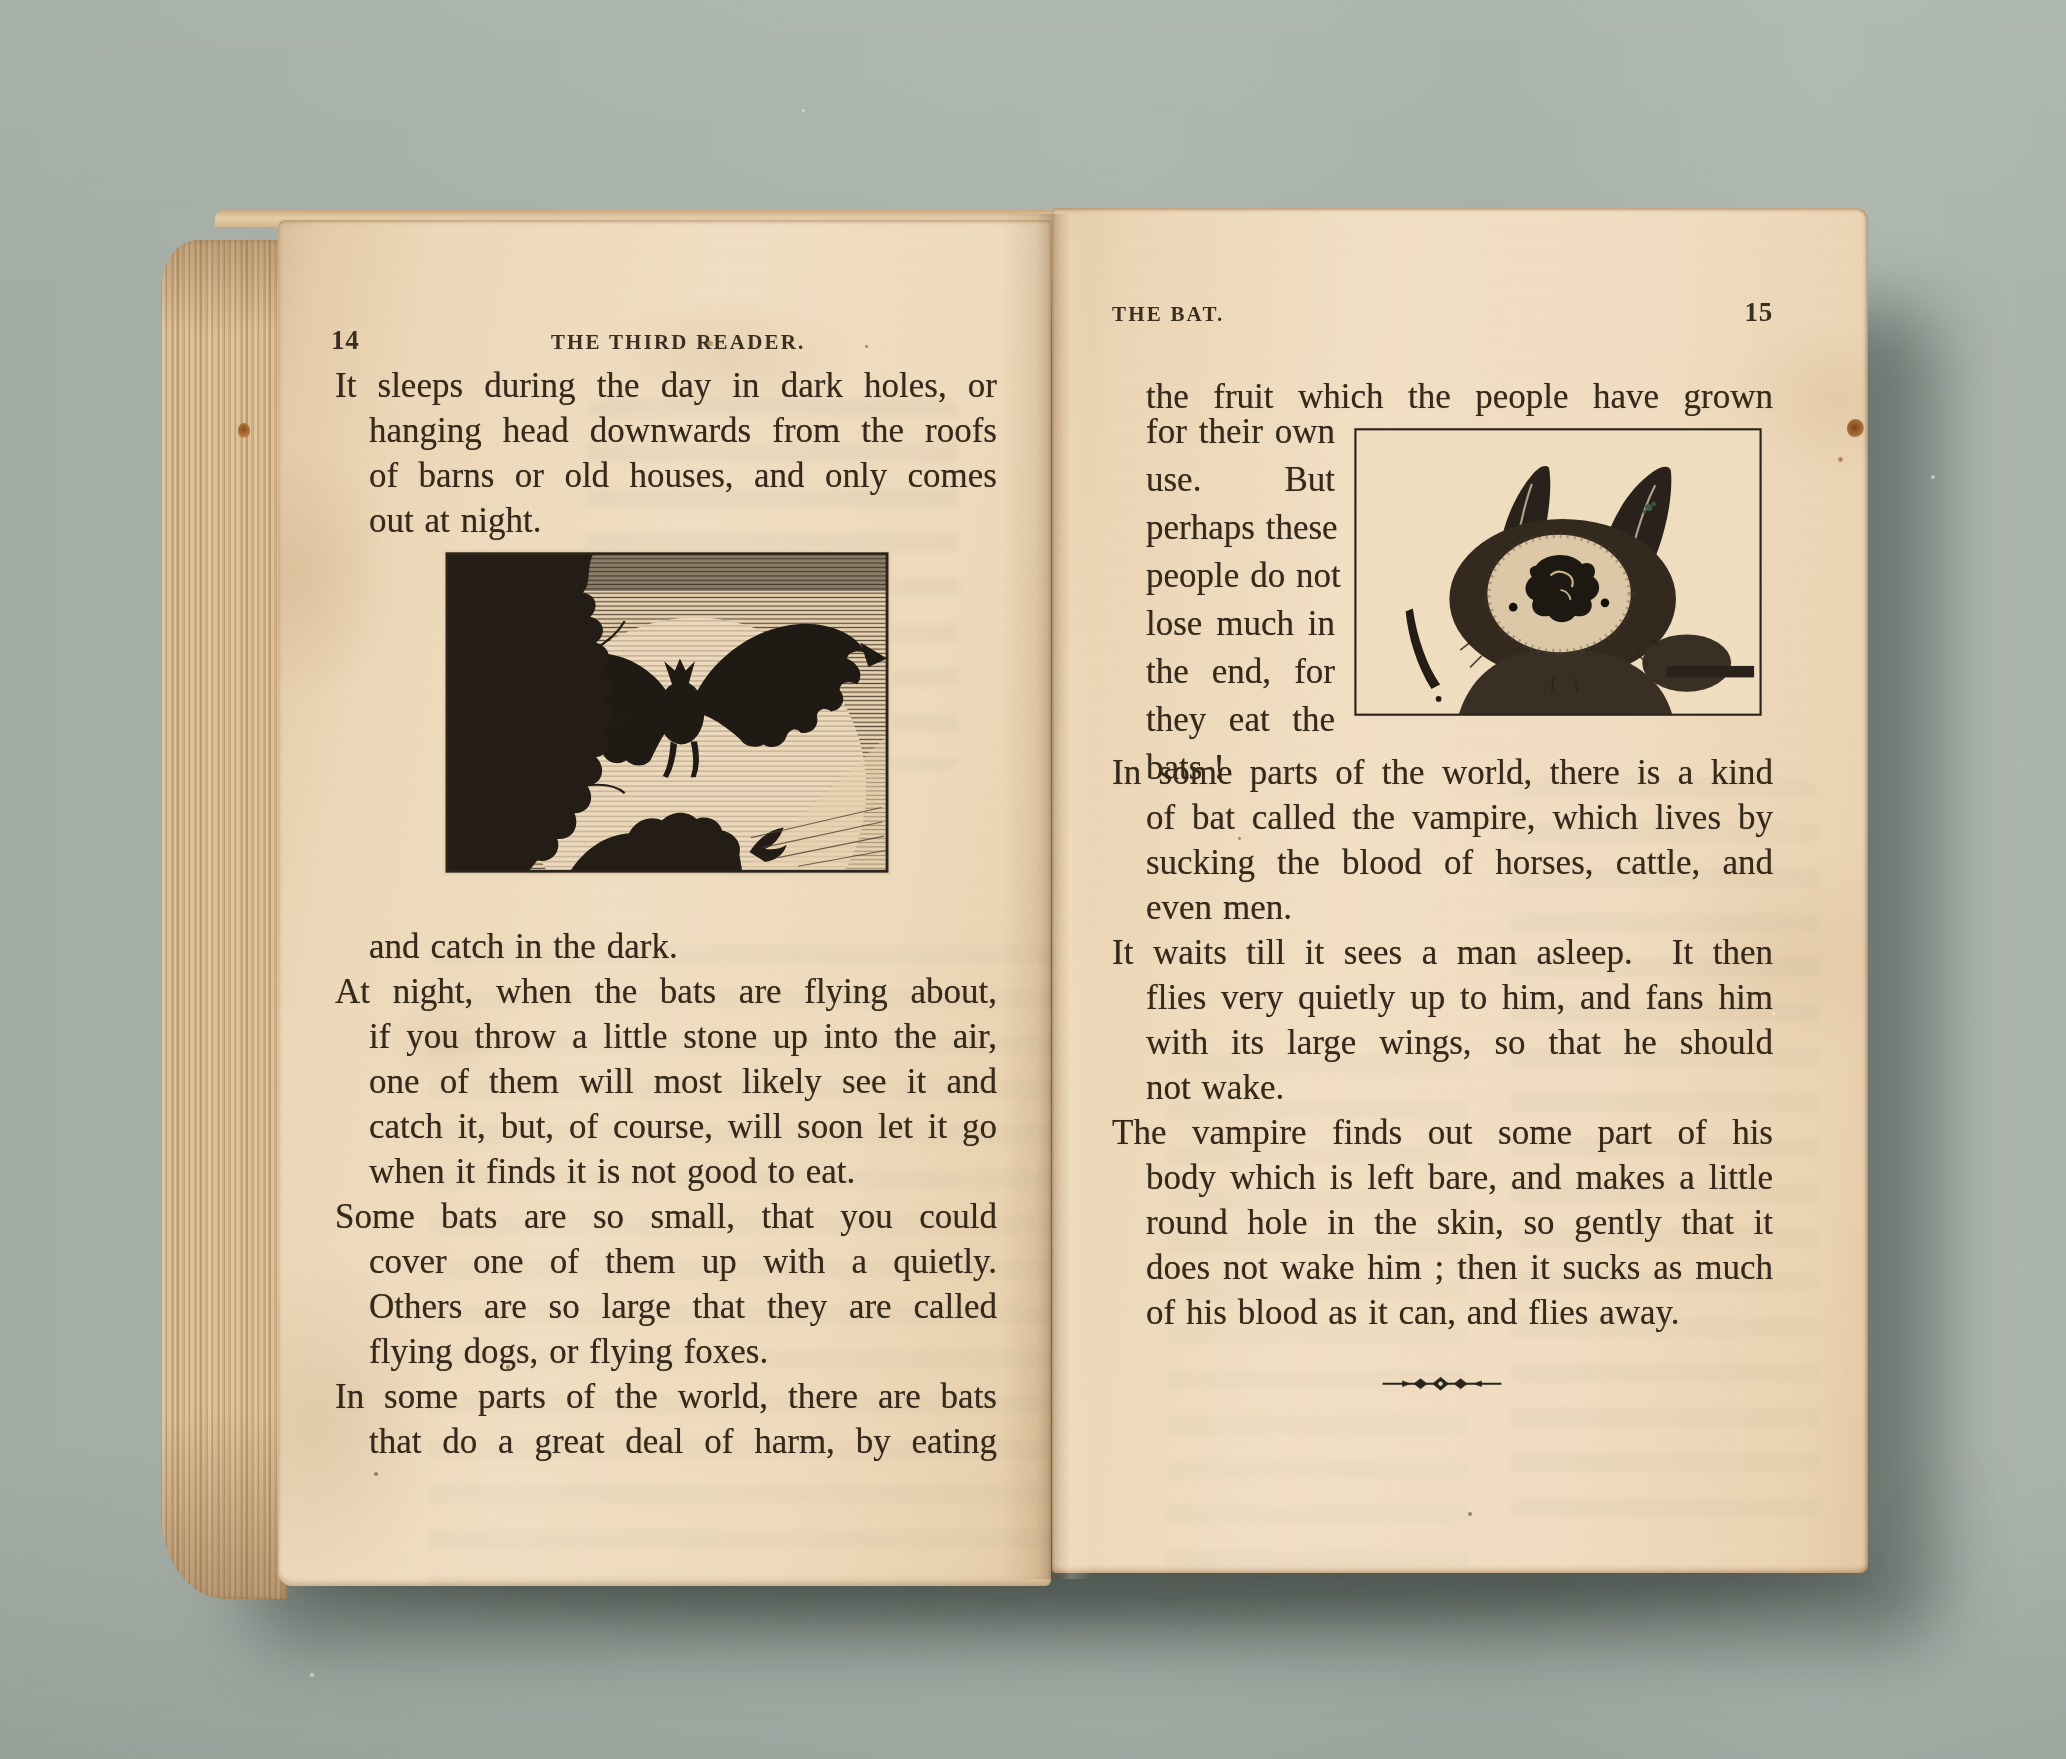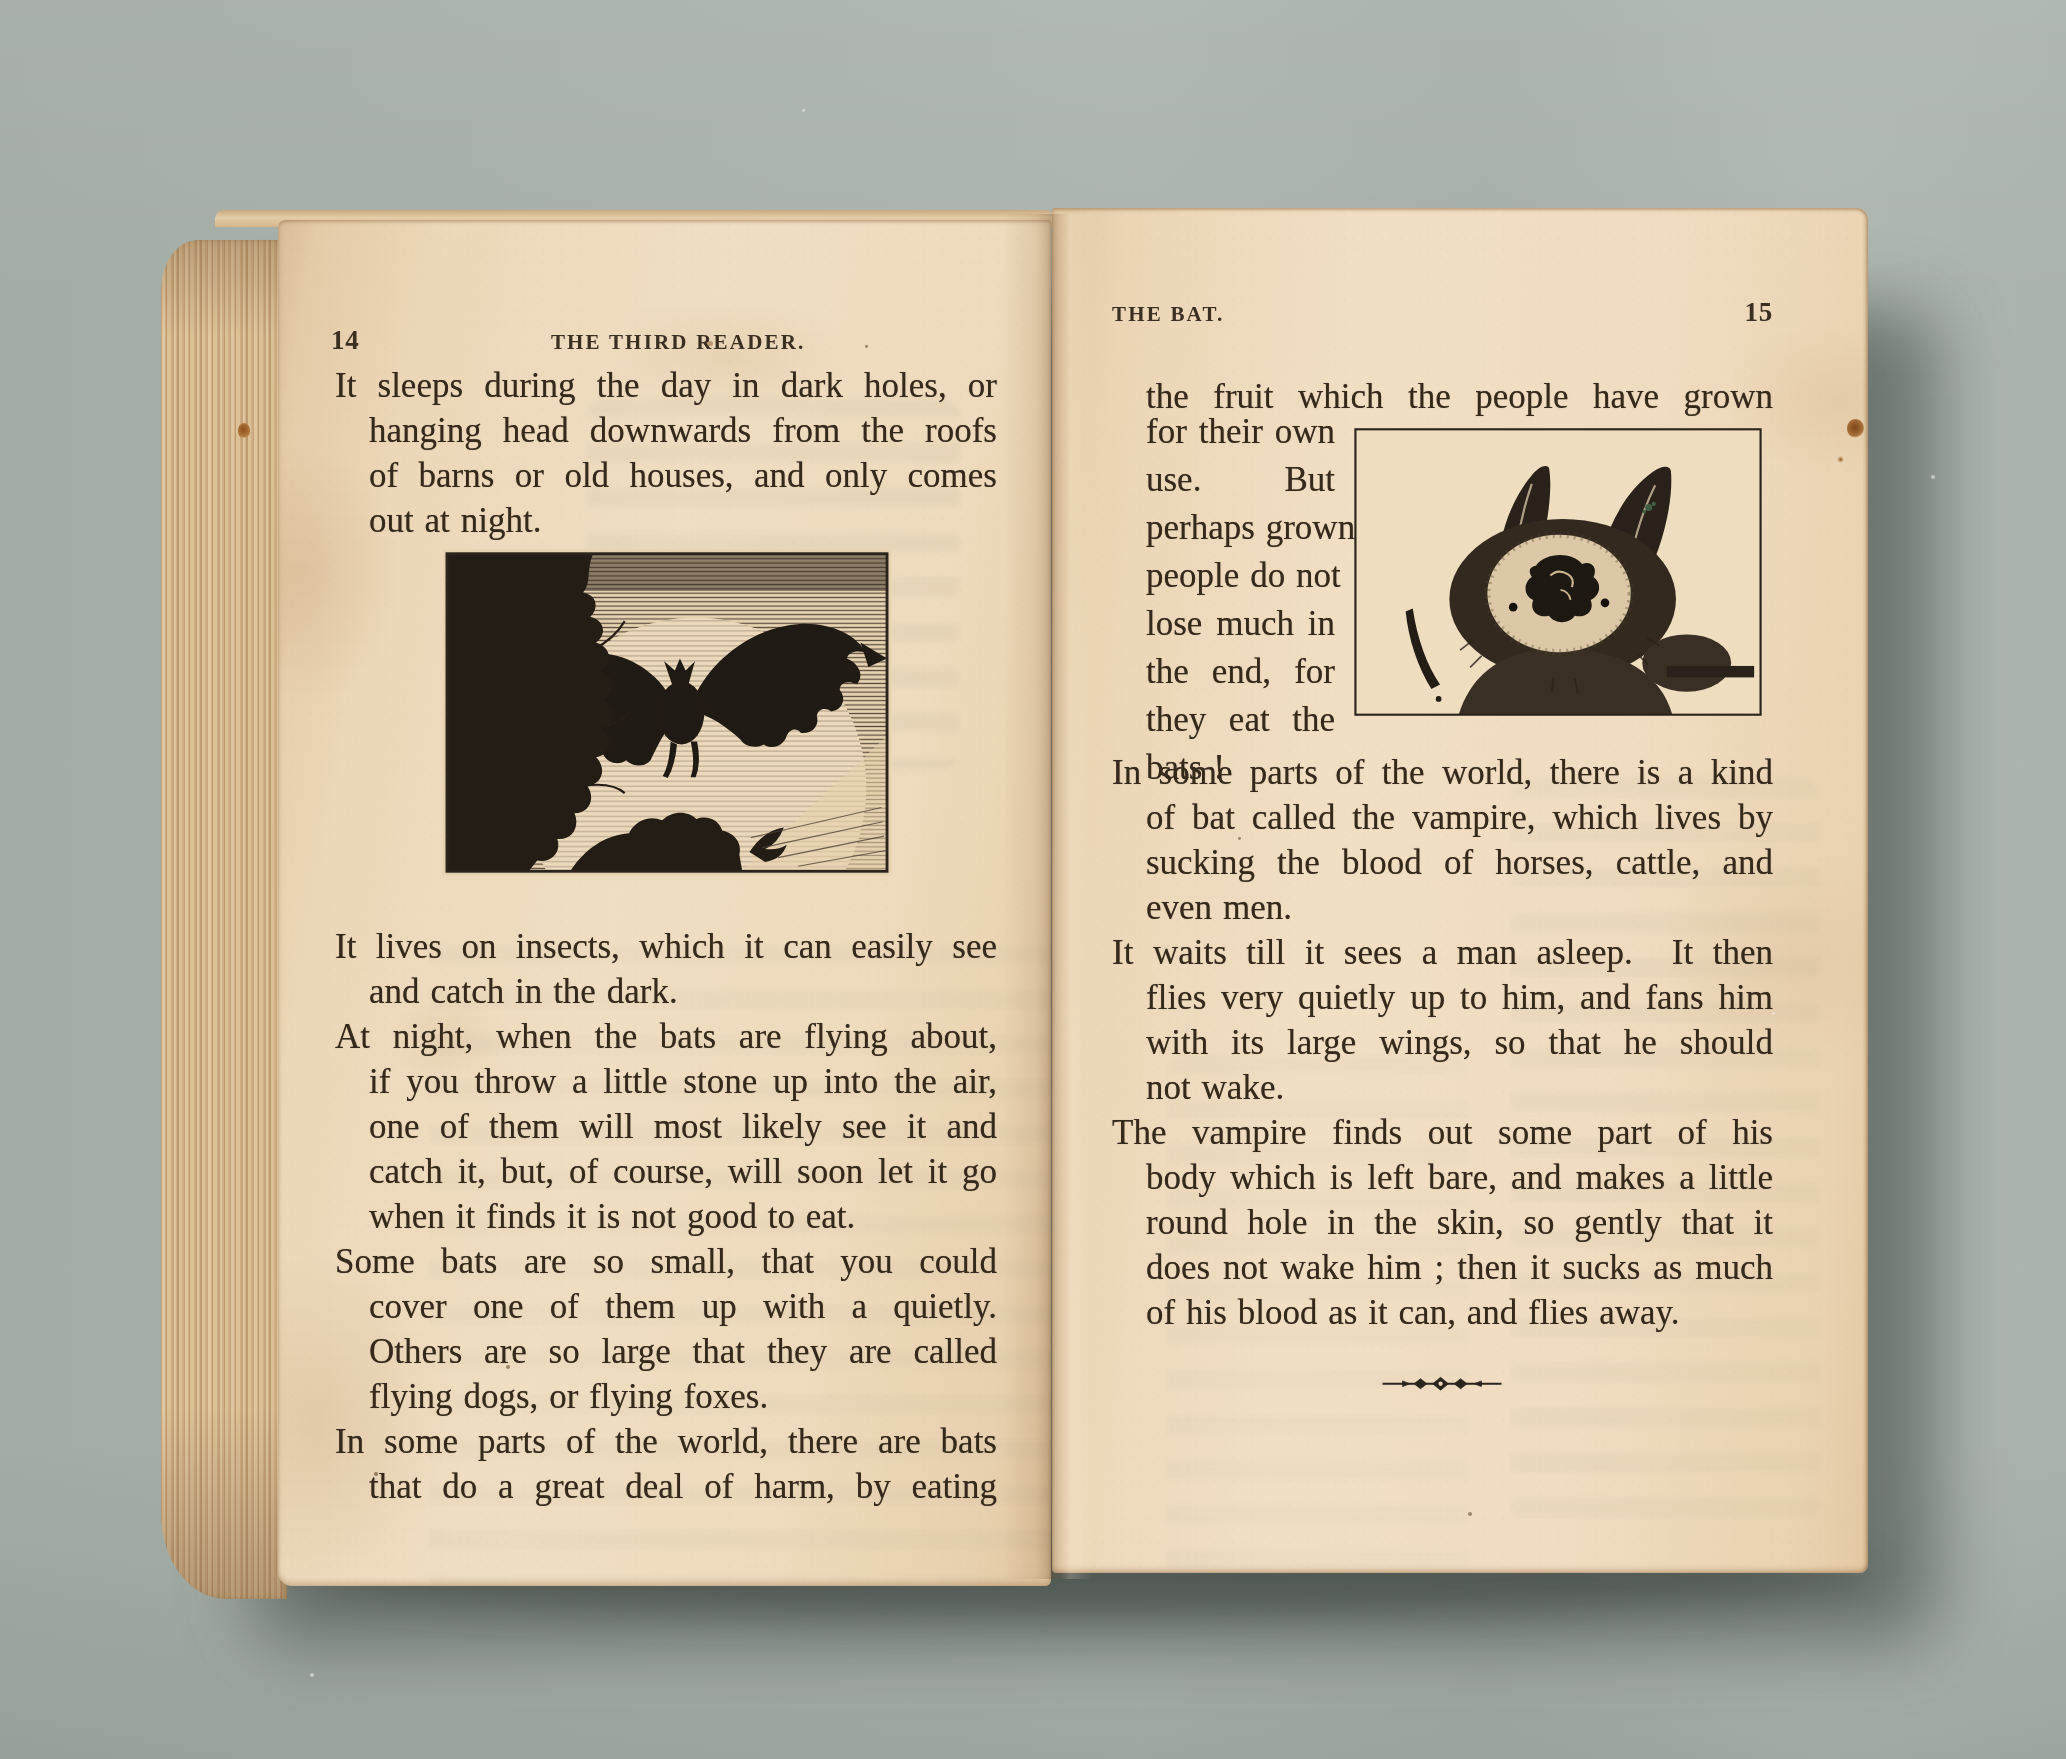--- a/index.html
+++ b/index.html
@@ -176,21 +176,20 @@
           <line x1="470" y1="432" x2="618" y2="402"></line>
           <line x1="498" y1="444" x2="620" y2="422"></line>
         </g>
       </g>
       <rect x="8" y="8" width="614" height="443" fill="none" stroke="#2b241c" stroke-width="4"></rect>
     </svg>
   </div>
 
   <div class="textcol col-left-bottom">
       <div class="para">
-        <div class="tline">It lives on insects, which it can easily see</div>
         <div class="tline cont lastline">and catch in the dark.</div>
       </div>
       <div class="para">
         <div class="tline">At night, when the bats are flying about,</div>
         <div class="tline cont">if you throw a little stone up into the air,</div>
         <div class="tline cont">one of them will most likely see it and</div>
         <div class="tline cont">catch it, but, of course, will soon let it go</div>
         <div class="tline cont lastline">when it finds it is not good to eat.</div>
       </div>
       <div class="para">
@@ -215,21 +214,21 @@
     <span class="num">15</span>
   </div>
 
   <div class="textcol col-right-intro">
     <div class="tline cont">the fruit which the people have grown</div>
   </div>
 
   <div class="textcol col-right-wrap">
       <div class="tline wline">for their own</div>
       <div class="tline wline">use. But</div>
-      <div class="tline wline">perhaps grown</div>
+      <div class="tline wline">perhaps these</div>
       <div class="tline wline">people do not</div>
       <div class="tline wline">lose much in</div>
       <div class="tline wline">the end, for</div>
       <div class="tline wline">they eat the</div>
       <div class="tline wline lastline">bats !</div>
     </div>
 
   <div class="illus illus-right" role="img" aria-label="vampire-bat-head-engraving">
     <svg width="414" height="294" viewBox="0 0 577 410" xmlns="http://www.w3.org/2000/svg">
       <rect x="6" y="6" width="565" height="398" fill="#efddbf"></rect>

